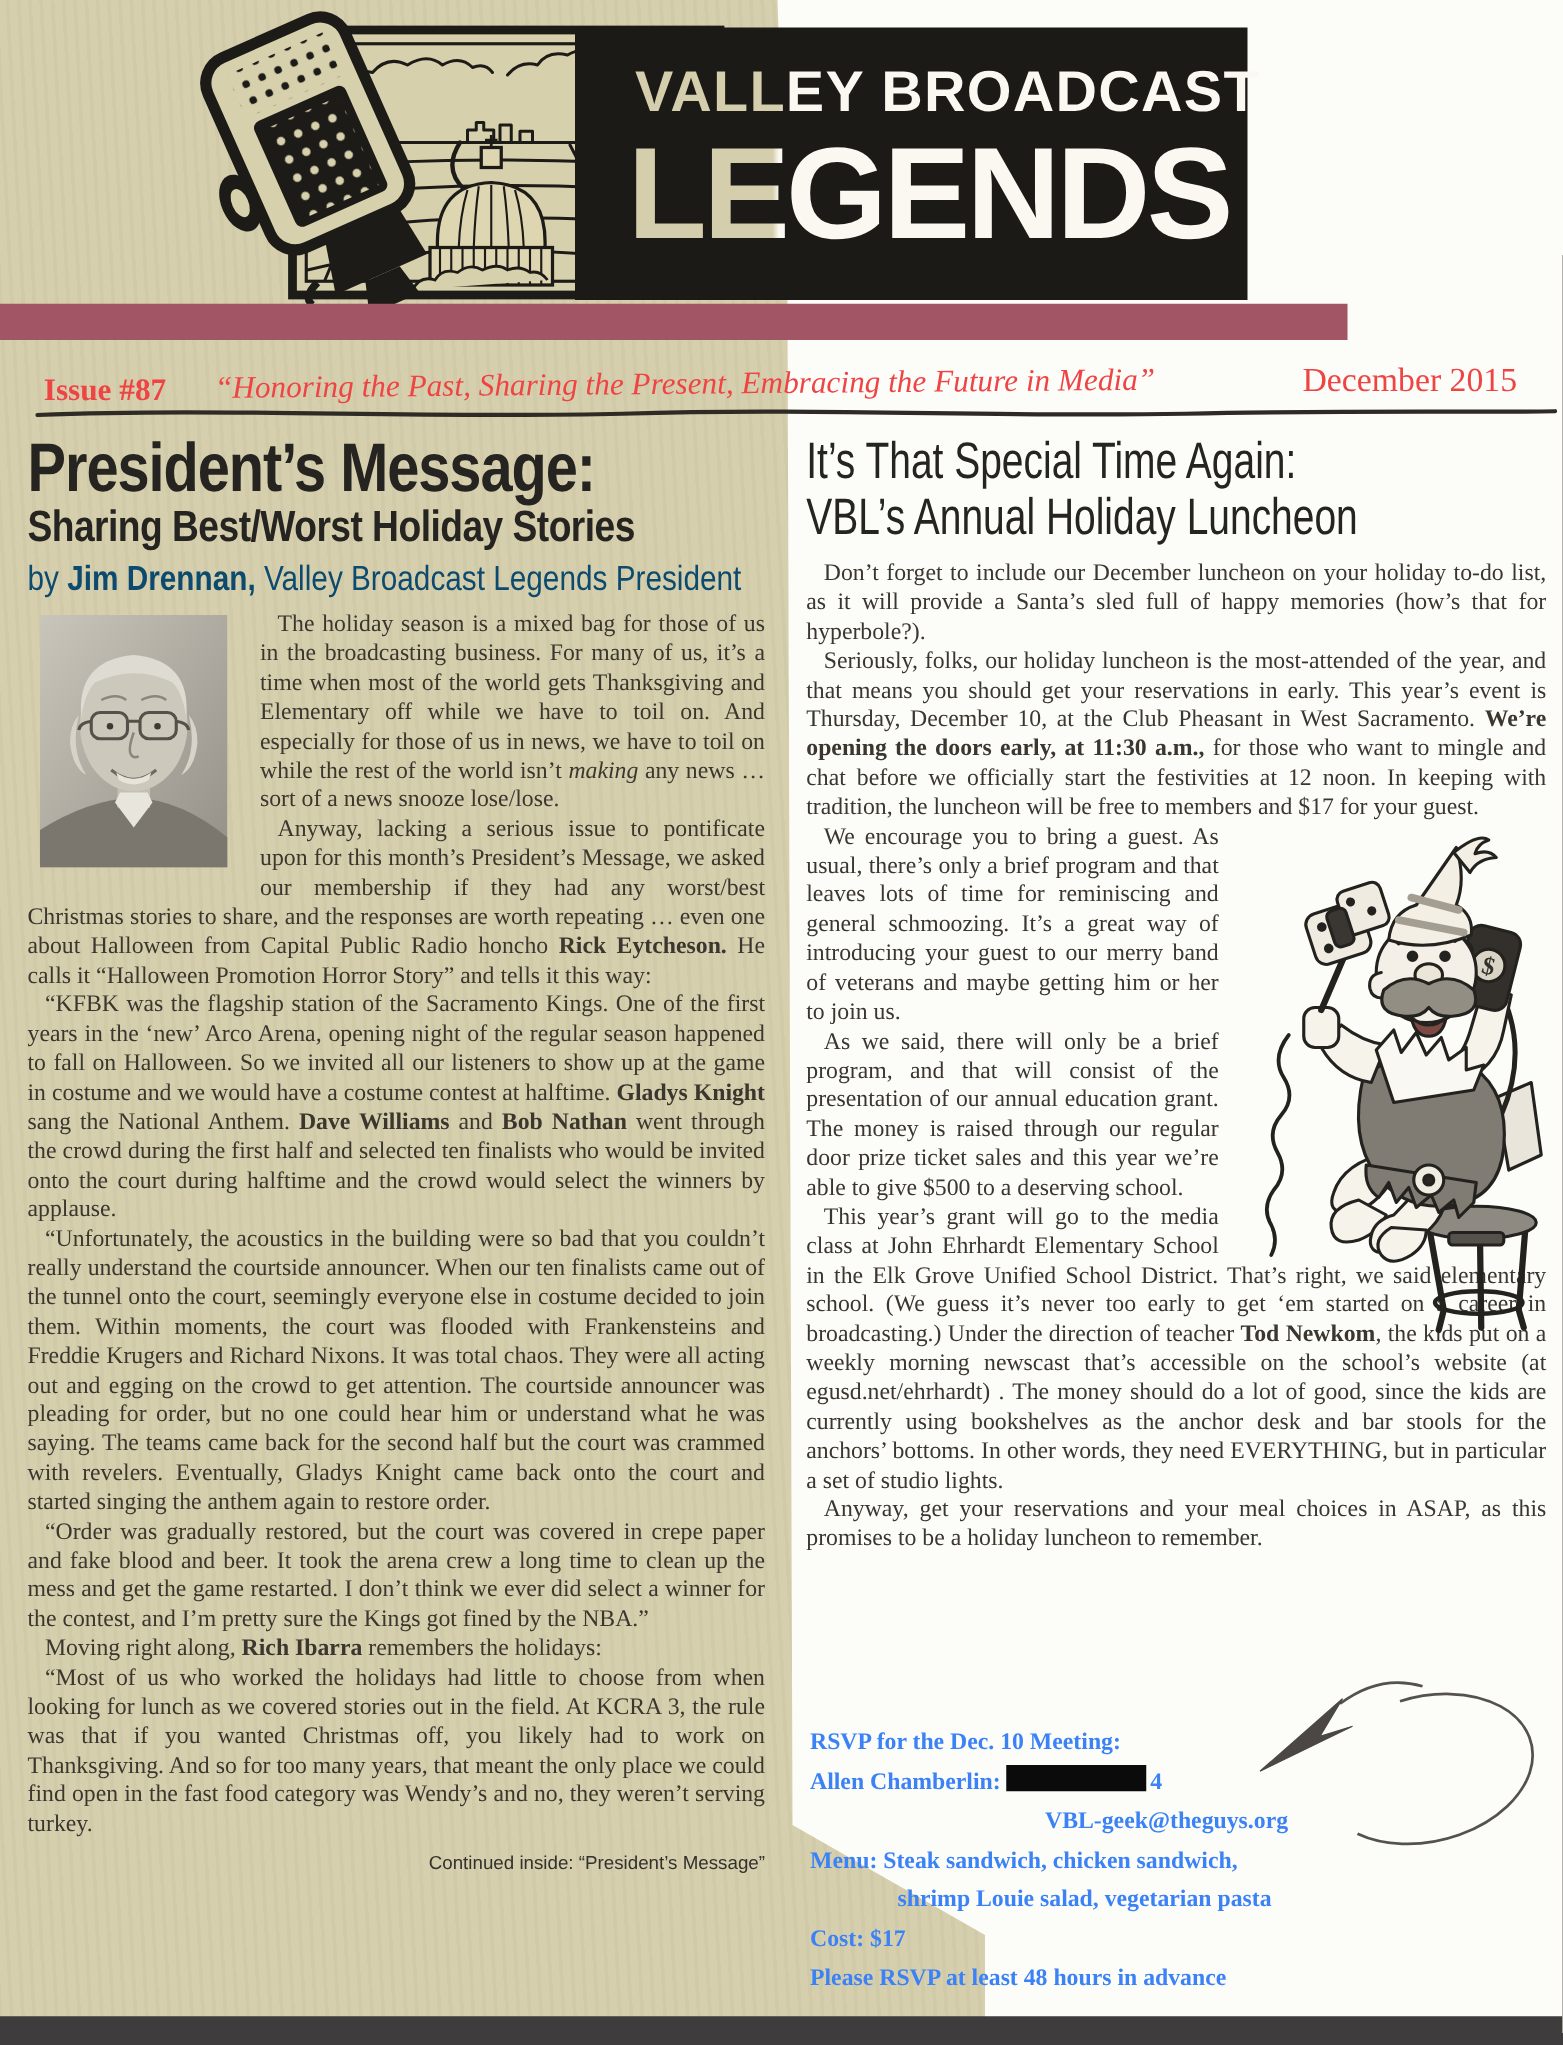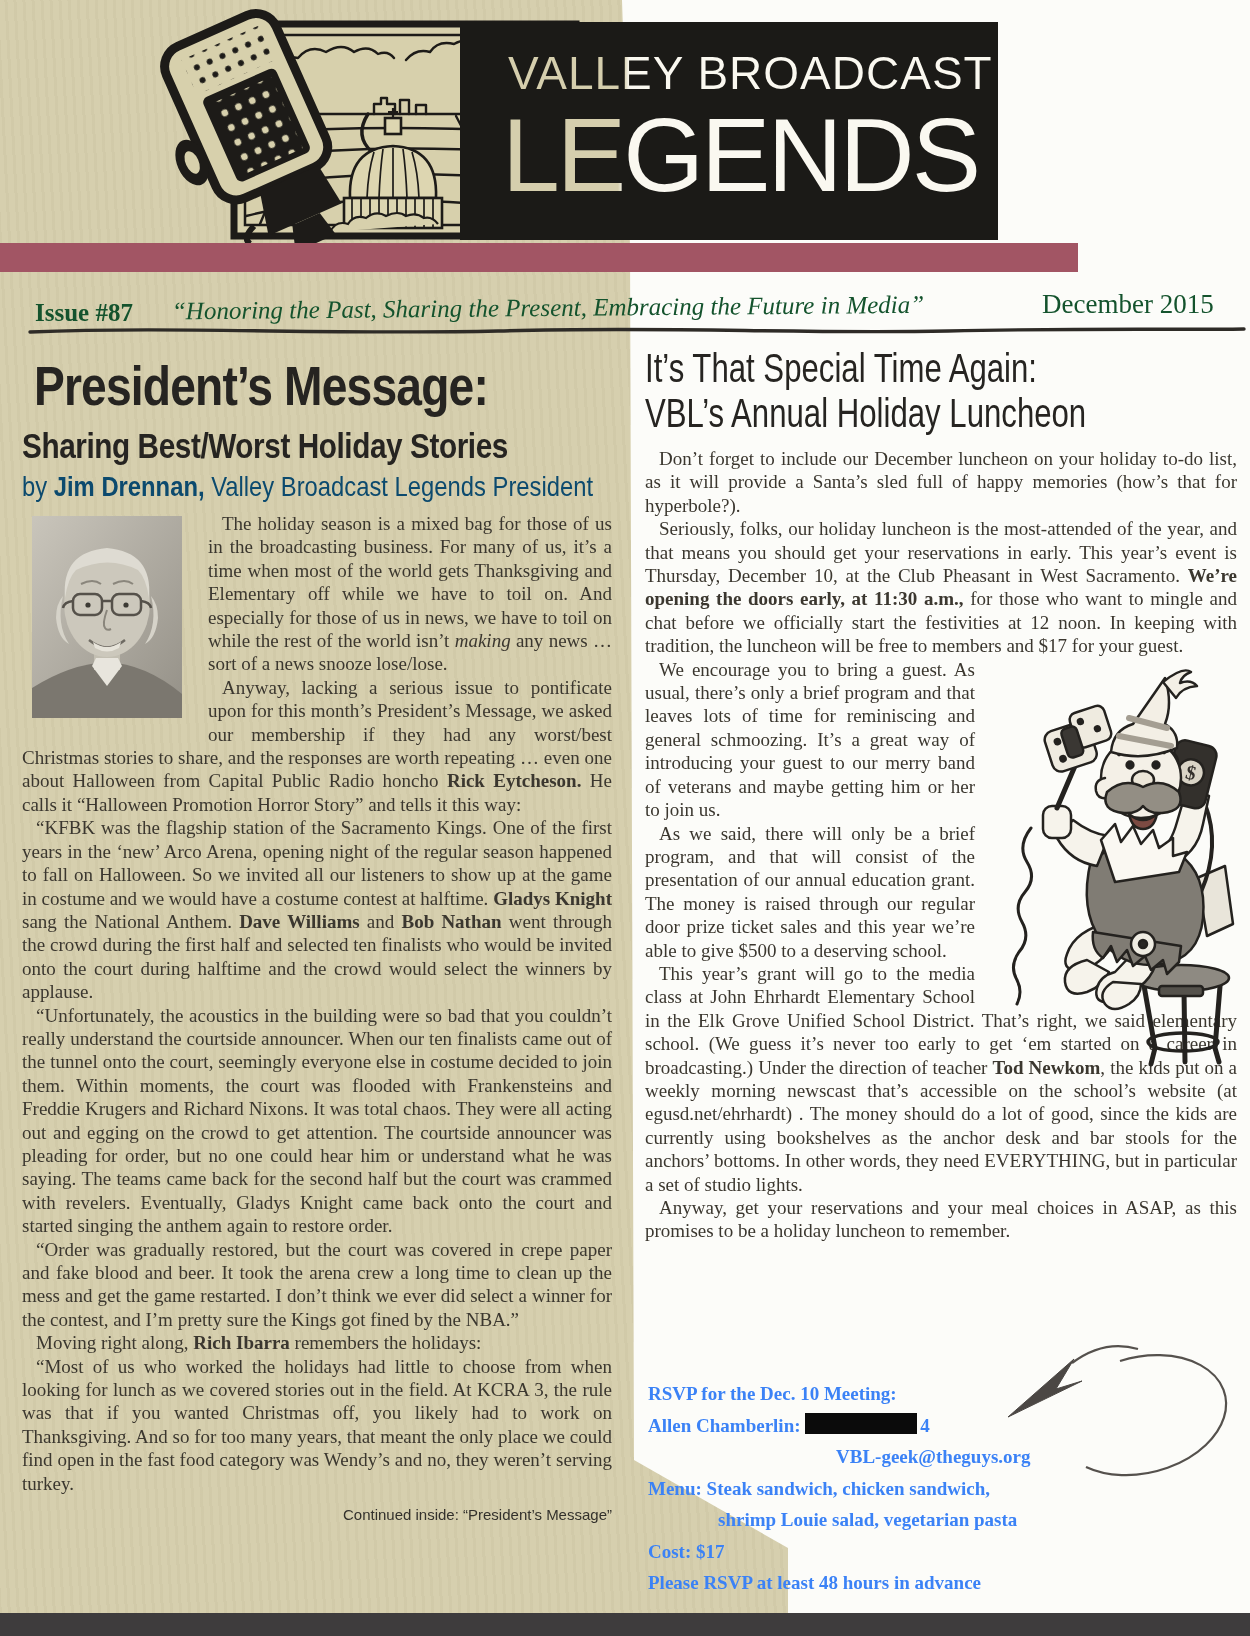--- a/index.html
+++ b/index.html
@@ -7,30 +7,30 @@
           overflow:hidden; font-family:"Liberation Serif", serif; }
 
   
   .tan-paper { position:absolute; inset:0; background:#d6cfae;
     background-image: repeating-linear-gradient(87deg, rgba(120,108,70,.05) 0 3px, rgba(0,0,0,0) 3px 9px);
     clip-path: polygon(0 0, 622px 0, 630px 245px, 634px 1460px, 788px 1548px, 788px 1616px, 0 1616px); }
 
   
   .logo-art { position:absolute; left:138px; top:2px; overflow:visible; }
   .mh-box { position:absolute; left:460px; top:22px; width:538px; height:218px; background:#1b1a17; }
-  .mh-text { position:absolute; inset:0; font-family:"Liberation Sans", sans-serif; font-weight:normal; color:#f2edda; }
+  .mh-text { position:absolute; inset:0; font-family:"Liberation Sans", sans-serif; font-weight:bold; color:#f2edda; }
   .mh-l1 { position:absolute; left:48px; top:24px; font-size:46px; letter-spacing:1px; white-space:nowrap; }
   .mh-l2 { position:absolute; left:42px; top:76px; font-size:104px; letter-spacing:-3px; line-height:1.1; white-space:nowrap; }
   @supports ((-webkit-background-clip: text) or (background-clip: text)) {
     .knock { background: linear-gradient(90deg, #d5cead 0px, #d5cead 116px, #faf8f0 121px);
              -webkit-background-clip: text; background-clip: text; color: transparent; }
   }
   .maroon-bar { position:absolute; left:0; top:243px; width:1078px; height:29px; background:#a25564; }
 
-  .issue-row { position:absolute; left:0; top:0; width:1250px; height:340px; color:#14532d; }
+  .issue-row { position:absolute; left:0; top:0; width:1250px; height:340px; color:#ef4444; }
   .issue-no { position:absolute; left:35px; top:299px; font-size:25px; font-weight:bold; }
   .motto   { position:absolute; left:155px; top:294px; width:786px; text-align:center;
              font-size:25px; font-style:italic; transform:rotate(-0.5deg); }
   .issue-date { position:absolute; left:1042px; top:289px; font-size:27px; font-weight:normal; }
   .rule-svg { position:absolute; left:28px; top:324px; }
 
   
   .col-left  { position:absolute; left:22px;  top:346px; width:590px; }
   .col-right { position:absolute; left:645px; top:346px; width:592px; }
 
@@ -150,21 +150,21 @@
     <span class="issue-no">Issue #87</span>
     <span class="motto">“Honoring the Past, Sharing the Present, Embracing the Future in Media”</span>
     <span class="issue-date">December 2015</span>
   </div>
 
   <svg class="rule-svg" width="1220" height="14" viewBox="0 0 1220 14">
     <path d="M2,8 C150,2 300,11 470,7 C640,2 760,10 920,7 C1060,4 1150,6 1216,5" stroke="#2e2b27" stroke-width="3.4" fill="none" stroke-linecap="round"></path>
   </svg>
 
   <section class="col-left">
-    <h1 style="margin:12px"><span class="lt-title">President’s Message:</span></h1>
+    <h1 style="margin:0"><span class="lt-title">President’s Message:</span></h1>
     <h2 style="margin:0"><span class="lt-sub">Sharing Best/Worst Holiday Stories</span></h2>
     <div class="byline">
       <span class="sc"><span>by </span><b>Jim Drennan,</b><span> Valley Broadcast Legends President</span></span>
     </div>
     <div class="body">
       <div class="photo-float">
         <svg width="150" height="202" viewBox="0 0 150 202">
           <defs>
             <linearGradient id="pg" x1="0" y1="0" x2="1" y2="1">
               <stop offset="0" stop-color="#c9c5bb"></stop>

